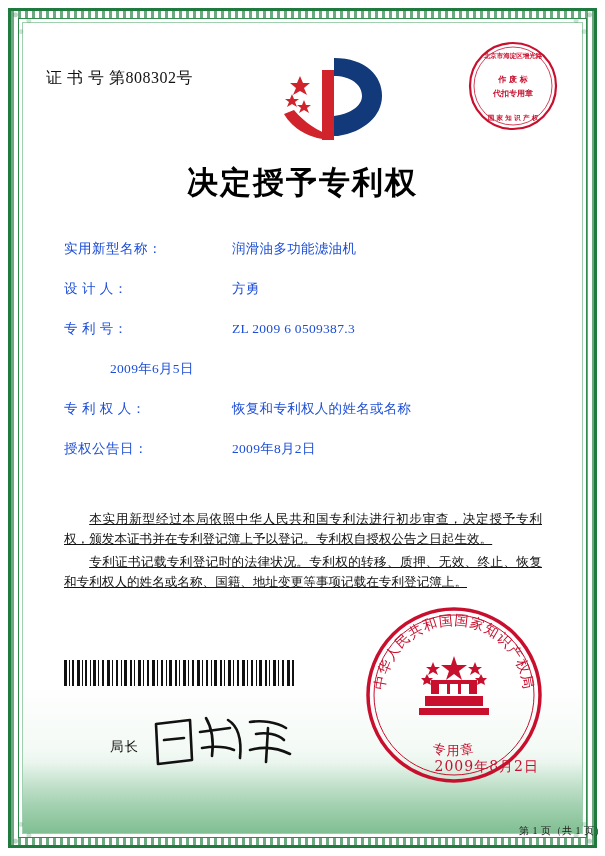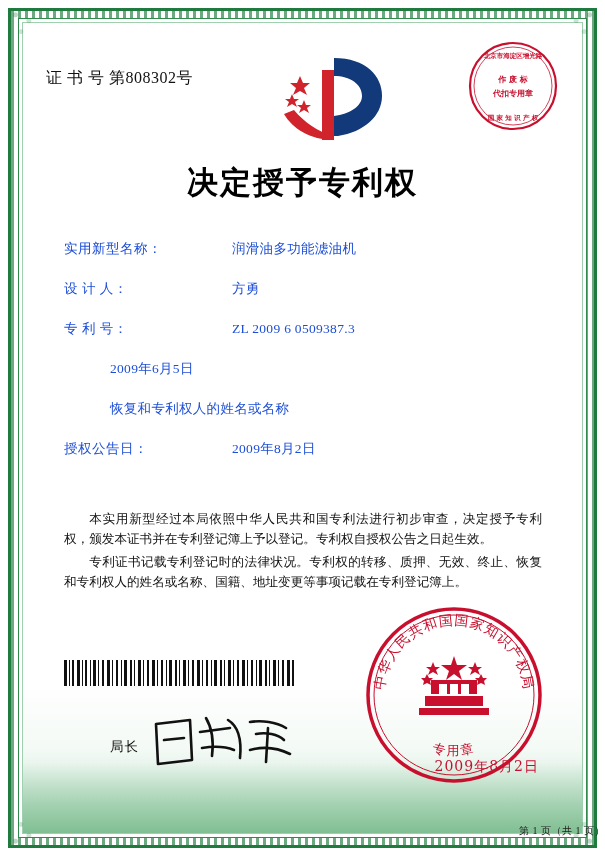--- a/index.html
+++ b/index.html
@@ -150,20 +150,21 @@
 
   
   .body-text {
     position: absolute;
     left: 42px; top: 487px;
     width: 478px;
     font-size: 12.6px;
     line-height: 1.62;
     color: #111;
     text-align: justify;
+    text-decoration: underline;
   }
   .body-text p {
     margin: 0 0 2px 0;
     text-indent: 2em;
   }
 
   
   .barcode {
     position: absolute;
     left: 42px; top: 638px;
@@ -267,20 +268,21 @@
         <div class="field-value">方勇</div>
       </div>
       <div class="field-row">
         <div class="field-label">专 利 号：</div>
         <div class="field-value">ZL 2009 6 0509387.3</div>
       </div>
       <div class="field-row">
         <div class="field-value">2009年6月5日</div>
       </div>
       <div class="field-row">
+        <div class="field-label">专 利 权 人：</div>
         <div class="field-value">恢复和专利权人的姓名或名称</div>
       </div>
       <div class="field-row">
         <div class="field-label">授权公告日：</div>
         <div class="field-value">2009年8月2日</div>
       </div>
     </div>
 
     <div class="body-text">
       <p>本实用新型经过本局依照中华人民共和国专利法进行初步审查，决定授予专利权，颁发本证书并在专利登记簿上予以登记。专利权自授权公告之日起生效。</p>

